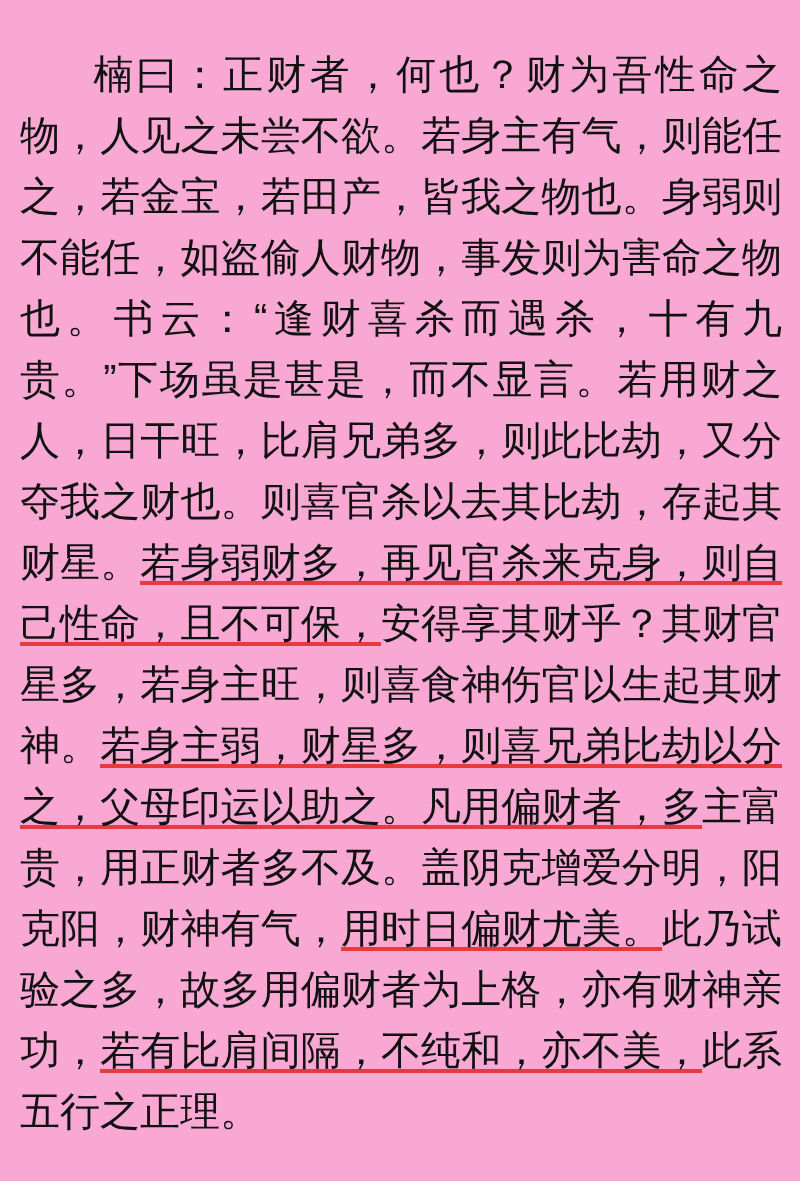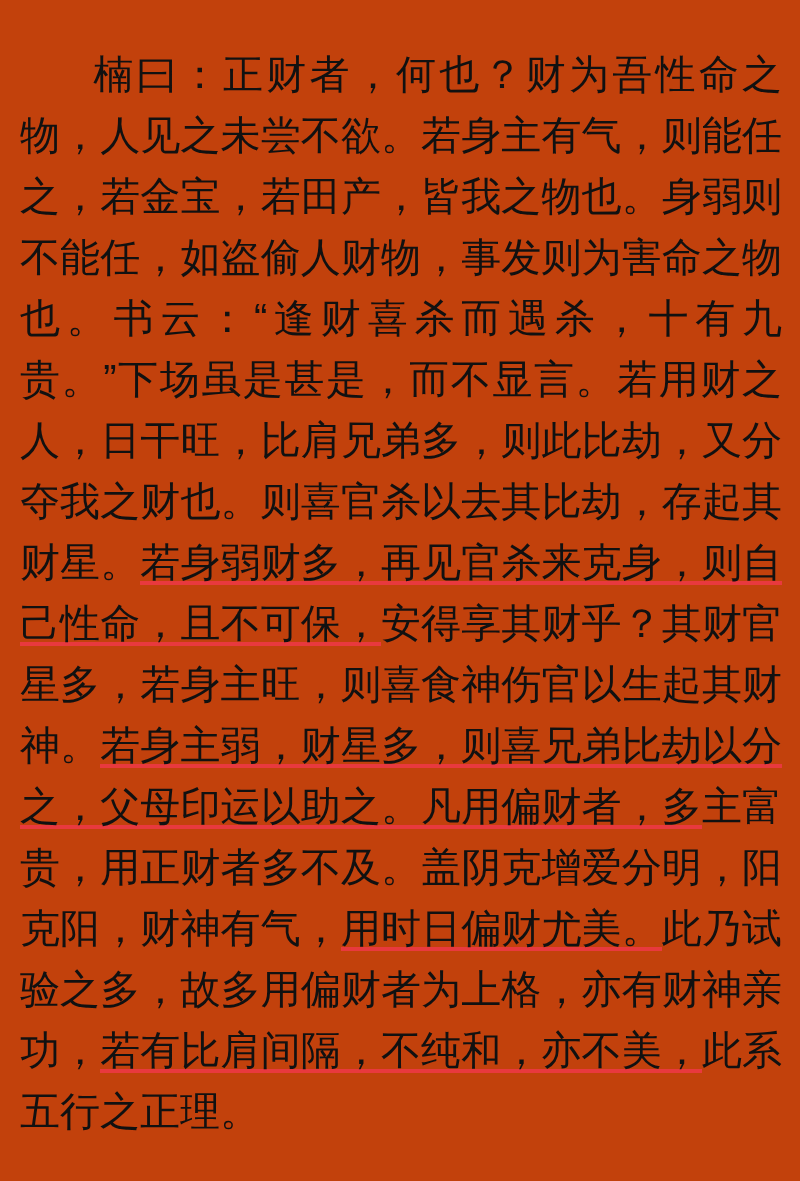--- a/index.html
+++ b/index.html
@@ -40,17 +40,17 @@
   .u {
     position: relative;
     text-decoration: none;
     box-shadow: inset 0 -4px 0 0 #e8393e;
     padding-bottom: 1px;
   }
 </style>
 </head>
 <body>
 
-<div id="page" style="background: #c2410c; padding-left: 36px;">
+<div id="page" style="background: #f9a8d4; padding-left: 36px;">
   <div id="text-body" style="color: rgb(17, 17, 17);">
     <span class="indent"></span><span id="segments"><span>楠曰：正财者，何也？财为吾性命之物，人见之未尝不欲。若身主有气，则能任之，若金宝，若田产，皆我之物也。身弱则不能任，如盗偷人财物，事发则为害命之物也。书云：“逢财喜杀而遇杀，十有九贵。”下场虽是甚是，而不显言。若用财之人，日干旺，比肩兄弟多，则此比劫，又分夺我之财也。则喜官杀以去其比劫，存起其财星。</span><span class="u" style="box-shadow: rgb(232, 57, 62) 0px -4px 0px 0px inset;">若身弱财多，再见官杀来克身，则自己性命，且不可保，</span><span>安得享其财乎？其财官星多，若身主旺，则喜食神伤官以生起其财神。</span><span class="u" style="box-shadow: rgb(232, 57, 62) 0px -4px 0px 0px inset;">若身主弱，财星多，则喜兄弟比劫以分之，父母印运以助之。凡用偏财者，多</span><span>主富贵，用正财者多不及。盖阴克增爱分明，阳克阳，财神有气，</span><span class="u" style="box-shadow: rgb(232, 57, 62) 0px -4px 0px 0px inset;">用时日偏财尤美。</span><span>此乃试验之多，故多用偏财者为上格，亦有财神亲功，</span><span class="u" style="box-shadow: rgb(232, 57, 62) 0px -4px 0px 0px inset;">若有比肩间隔，不纯和，亦不美，</span><span>此系五行之正理。</span></span>
   </div>
 </div>
 
 </body></html>

